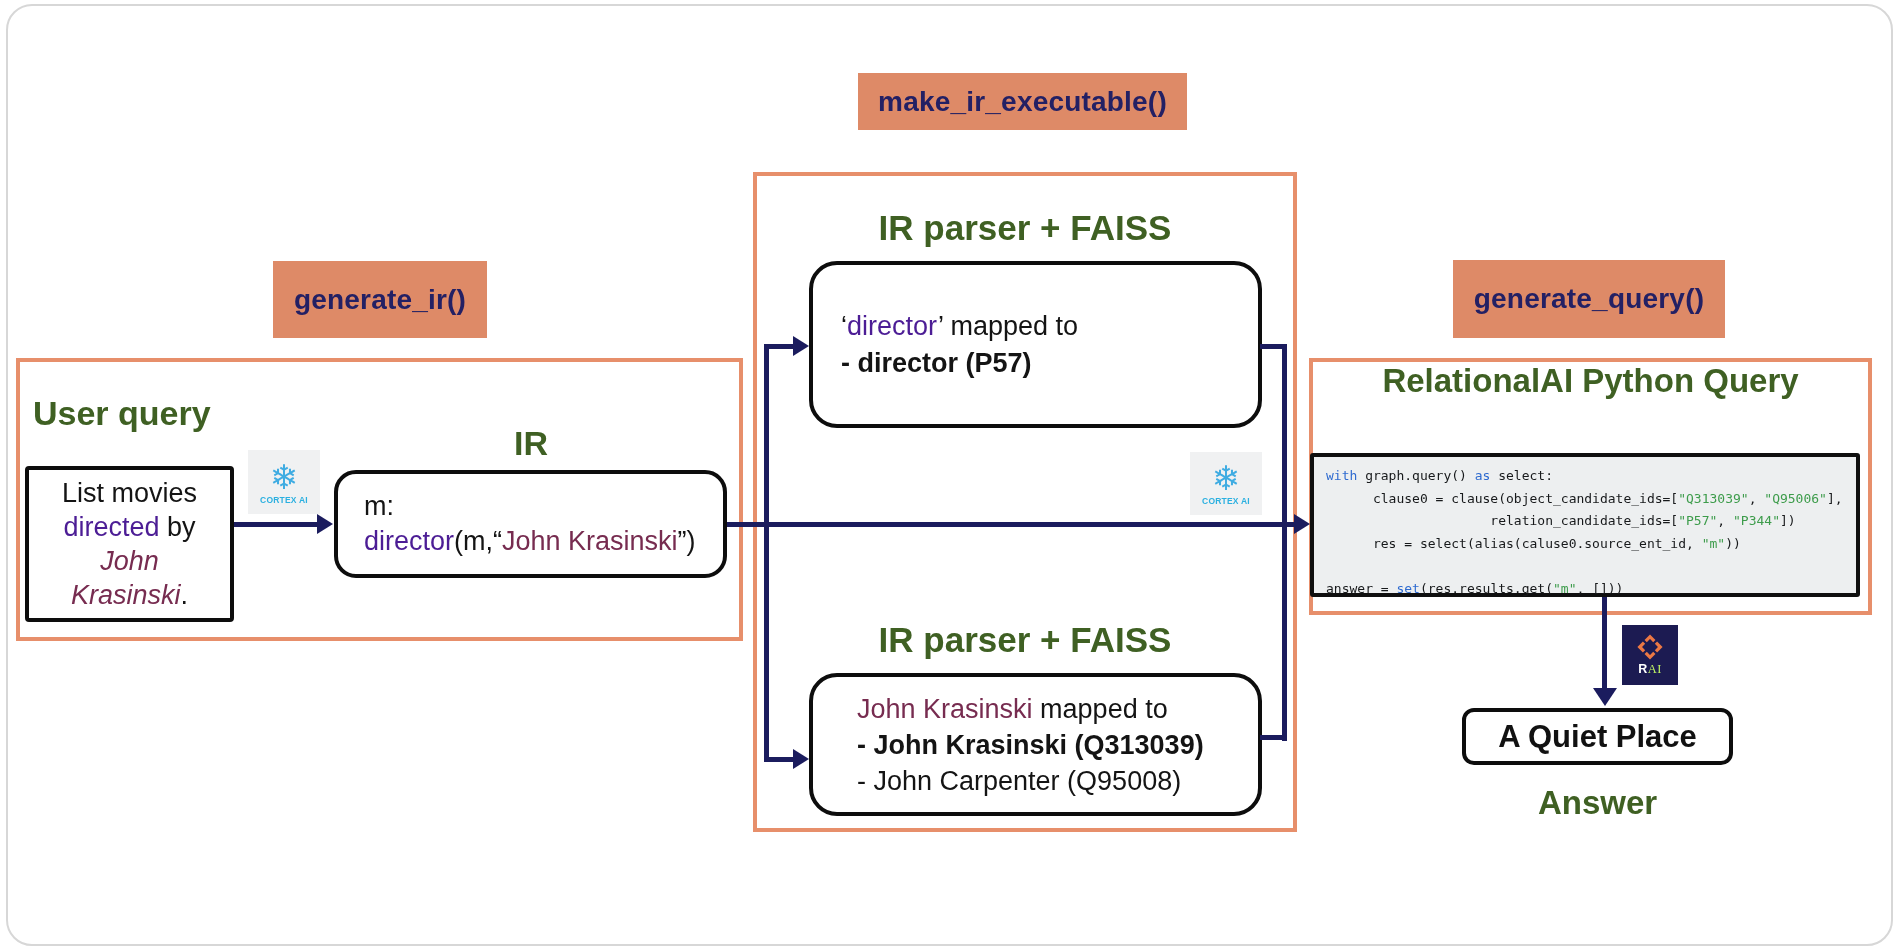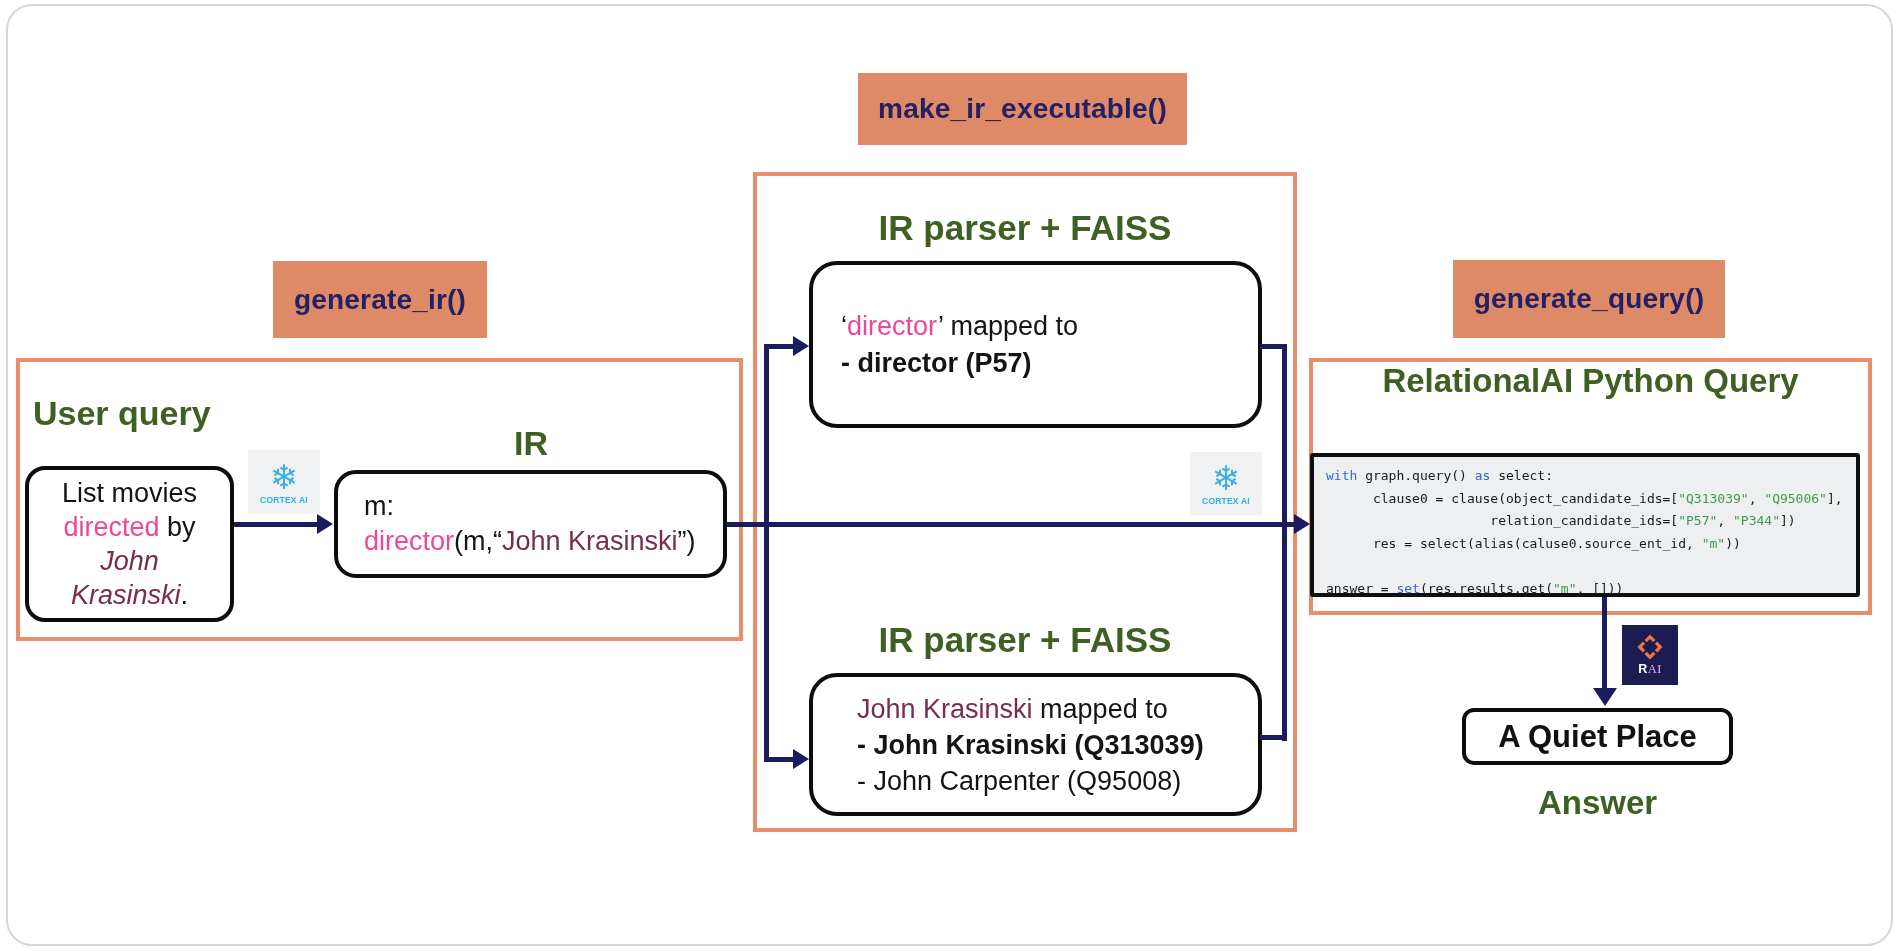--- a/index.html
+++ b/index.html
@@ -4,60 +4,60 @@
 <style>
   html,body{margin:0;padding:0;background:#ffffff;}
   #canvas{position:relative;width:1897px;height:951px;background:#ffffff;overflow:hidden;
           font-family:"Liberation Sans",sans-serif;}
   .frame{position:absolute;left:6px;top:4px;right:4px;bottom:5px;border:2px solid #d7d7d7;border-radius:26px;}
 
   
   .fn-label{position:absolute;background:#de8a67;display:flex;align-items:center;justify-content:center;
             color:#232064;font-weight:700;font-size:28px;letter-spacing:.2px;}
   #lbl-generate-ir{left:273px;top:261px;width:214px;height:77px;}
-  #lbl-make-ir{left:858px;top:73px;width:329px;height:72px;}
+  #lbl-make-ir{left:858px;top:73px;width:329px;height:57px;}
   #lbl-generate-query{left:1453px;top:260px;width:272px;height:78px;}
 
   
   .container{position:absolute;border:4px solid #e78f6b;box-sizing:border-box;background:transparent;}
   #container-left{left:16px;top:358px;width:727px;height:283px;}
   #container-middle{left:753px;top:172px;width:544px;height:660px;}
   #container-right{left:1309px;top:358px;width:563px;height:257px;}
 
   .green-heading{position:absolute;color:#3f6023;font-weight:700;}
   #h-user-query{left:33px;top:394px;font-size:34px;}
   #h-ir{left:431px;top:424px;width:200px;text-align:center;font-size:34px;}
   #h-parser-top{left:753px;top:208px;width:544px;text-align:center;font-size:35px;}
   #h-parser-bottom{left:753px;top:620px;width:544px;text-align:center;font-size:35px;}
   #h-rai-query{left:1309px;top:362px;width:563px;text-align:center;font-size:33px;}
   #h-answer{left:1462px;top:784px;width:271px;text-align:center;font-size:33px;}
 
   
   .node{position:absolute;background:#fff;border:4px solid #0d0d0d;box-sizing:border-box;
         display:flex;flex-direction:column;justify-content:center;}
-  #user-query-box{left:25px;top:466px;width:209px;height:156px;border-radius:20px;
+  #user-query-box{left:25px;top:466px;width:209px;height:156px;border-radius:4px;
         align-items:center;text-align:center;font-size:27px;line-height:34px;}
   #ir-box{left:334px;top:470px;width:393px;height:108px;border-radius:22px;
         padding-left:26px;font-size:27px;line-height:35px;}
   #parser-box-top{left:809px;top:261px;width:453px;height:167px;border-radius:28px;
         padding-left:28px;font-size:27px;line-height:37px;}
   #parser-box-bottom{left:809px;top:673px;width:453px;height:143px;border-radius:28px;
         padding-left:44px;font-size:27px;line-height:36px;}
   #quiet-place-box{left:1462px;top:708px;width:271px;height:57px;border-radius:12px;
         align-items:center;font-size:31px;font-weight:700;color:#111;}
 
   
   #code-box{position:absolute;left:1310px;top:453px;width:550px;height:144px;box-sizing:border-box;
         background:#edeff0;border:4px solid #0f0f0f;border-radius:3px;padding:8px 0 0 12px;
         font-family:"DejaVu Sans Mono",monospace;font-size:13px;line-height:22.5px;}
   .code-line{white-space:pre;}
 
   
   .sg-black{color:#141414;}
-  .sg-blue{color:#ec4899;}
+  .sg-blue{color:#4c1d95;}
   .sg-maroon{color:#772c50;}
   .sg-mi{color:#772c50;font-style:italic;}
   .sg-bold{color:#141414;font-weight:700;}
   .sg-plain{color:#17191b;}
   .sg-kw{color:#2f6bd0;}
   .sg-str{color:#3d9c4b;}
 
   
   .line{position:absolute;background:#1b1c5e;z-index:4;}
   .ah-right{position:absolute;width:0;height:0;border-top:10px solid transparent;
@@ -86,21 +86,21 @@
   #cortex-1{left:248px;top:450px;width:72px;height:64px;}
   #cortex-2{left:1190px;top:452px;width:72px;height:63px;}
   .cortex .flake{font-size:34px;line-height:1;color:#3face2;}
   .cortex .clabel{font-size:8.5px;font-weight:700;color:#2bb0e0;letter-spacing:.2px;margin-top:1px;}
 
   
   #rai-icon{position:absolute;left:1622px;top:625px;width:56px;height:60px;background:#1c1b52;
             display:flex;flex-direction:column;align-items:center;justify-content:center;z-index:5;}
   #rai-icon .rai-text{font-size:12.5px;margin-top:2px;letter-spacing:.5px;}
   #rai-icon .rai-r{color:#ffffff;font-weight:700;}
-  #rai-icon .rai-ai{color:#f0abfc;font-family:"Liberation Serif",serif;}
+  #rai-icon .rai-ai{color:#bef264;font-family:"Liberation Serif",serif;}
 </style>
 </head>
 <body>
 
 <div id="canvas">
   <div class="frame"></div>
 
   <div class="fn-label" id="lbl-generate-ir">generate_ir()</div>
   <div class="fn-label" id="lbl-make-ir">make_ir_executable()</div>
   <div class="fn-label" id="lbl-generate-query">generate_query()</div>

